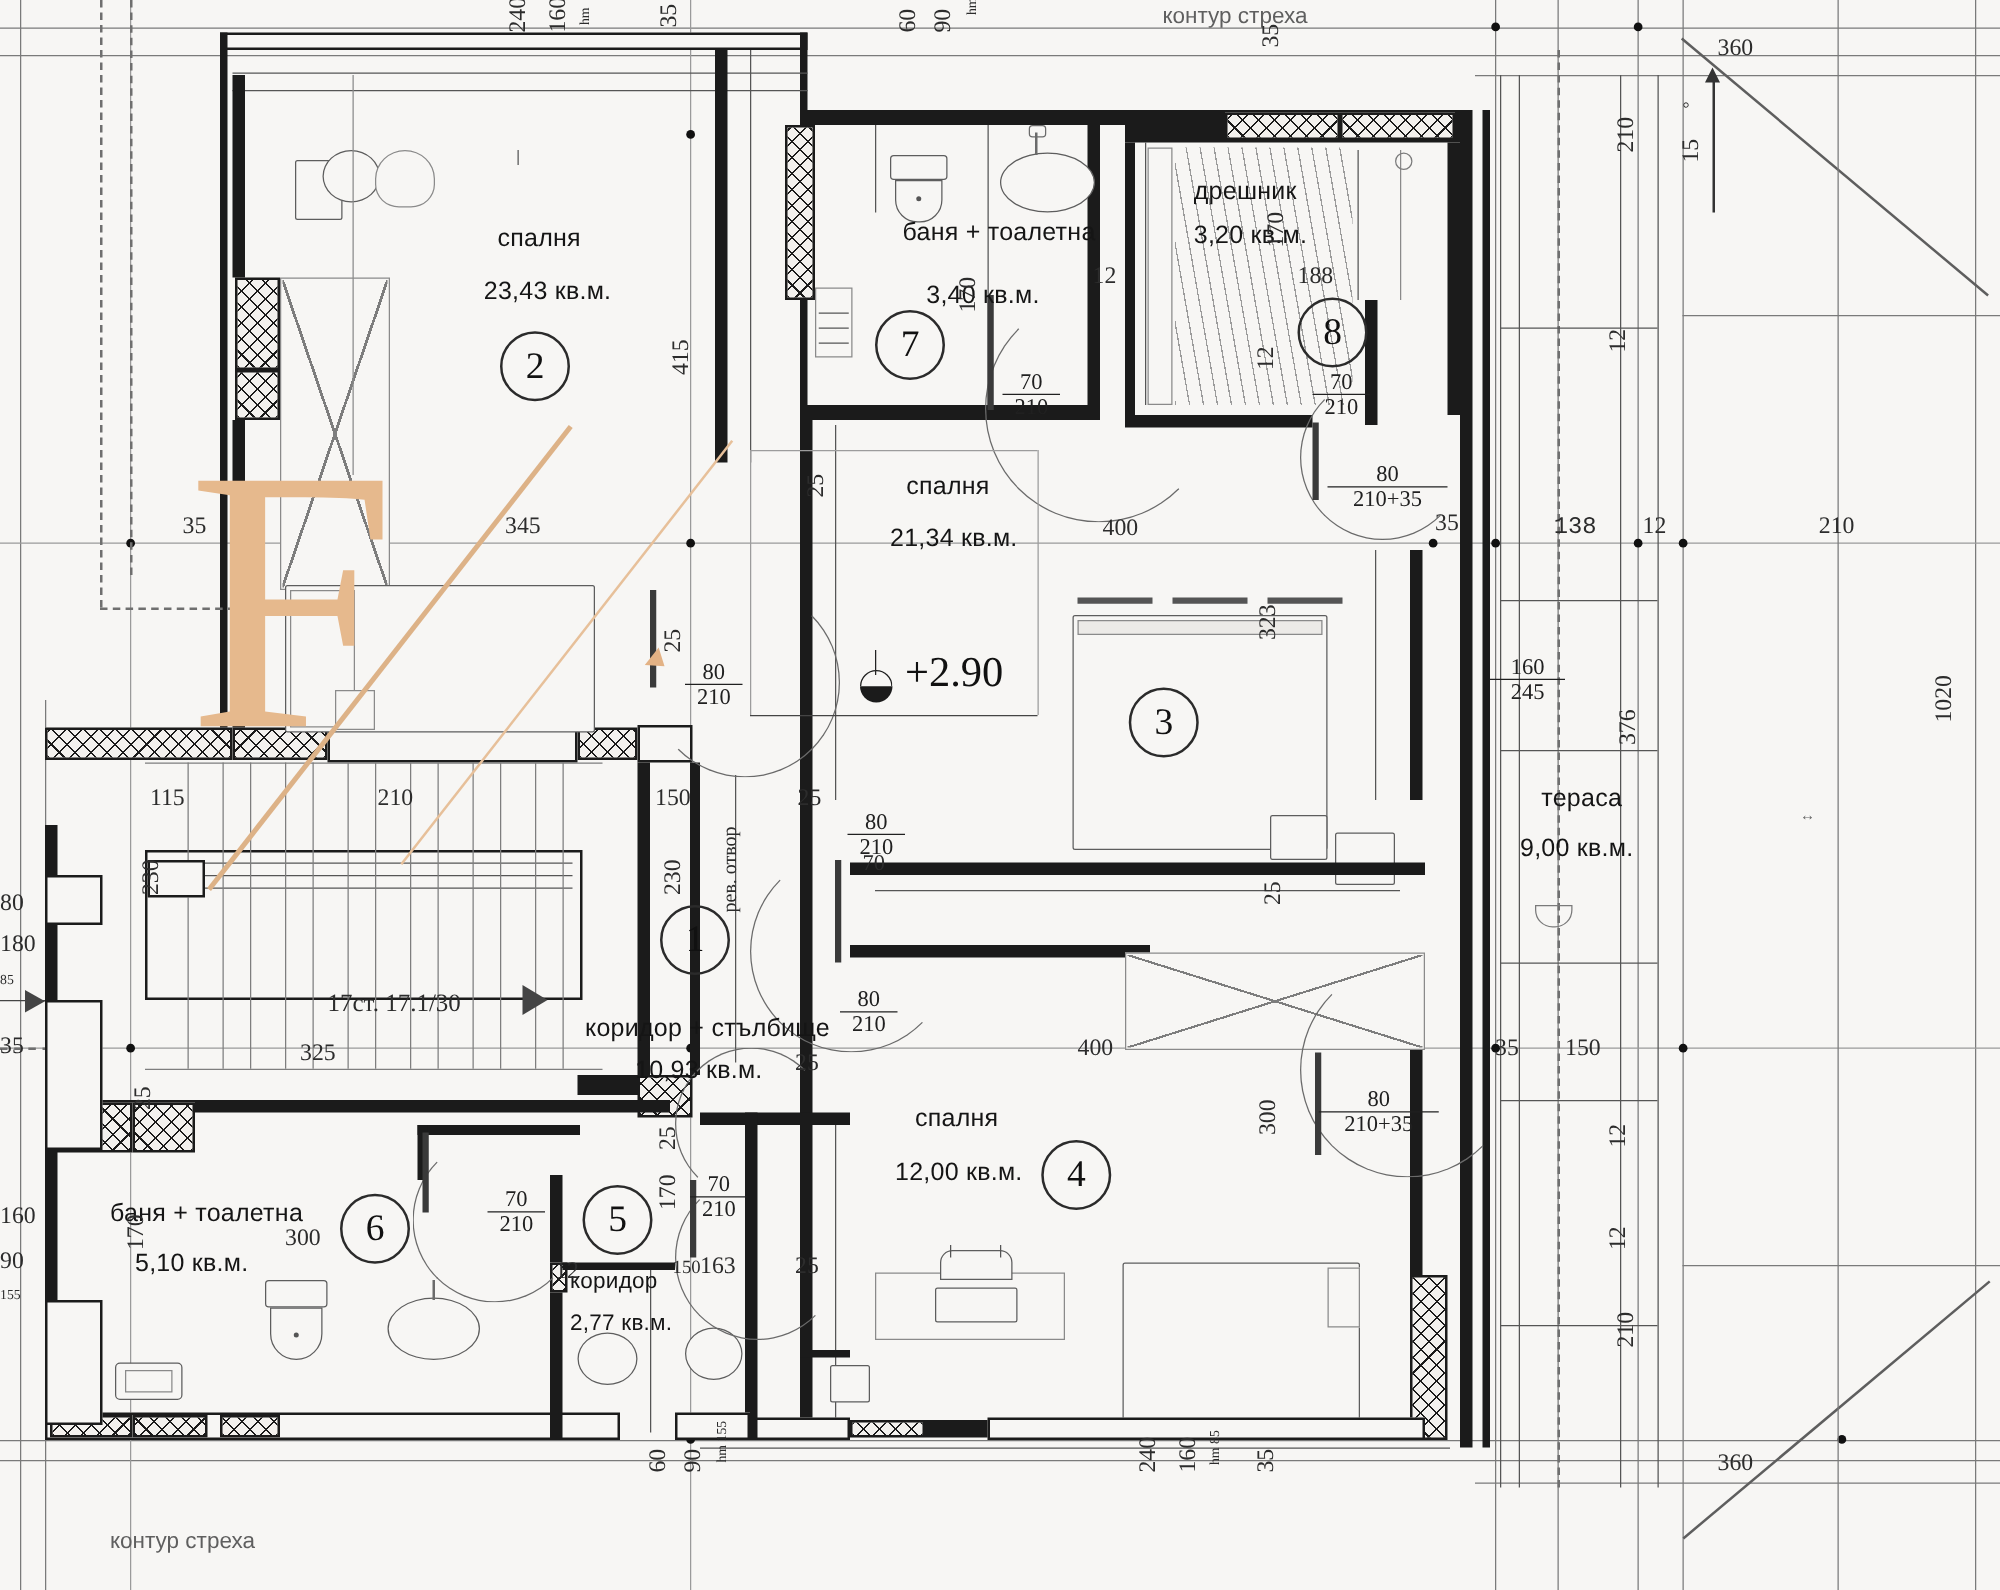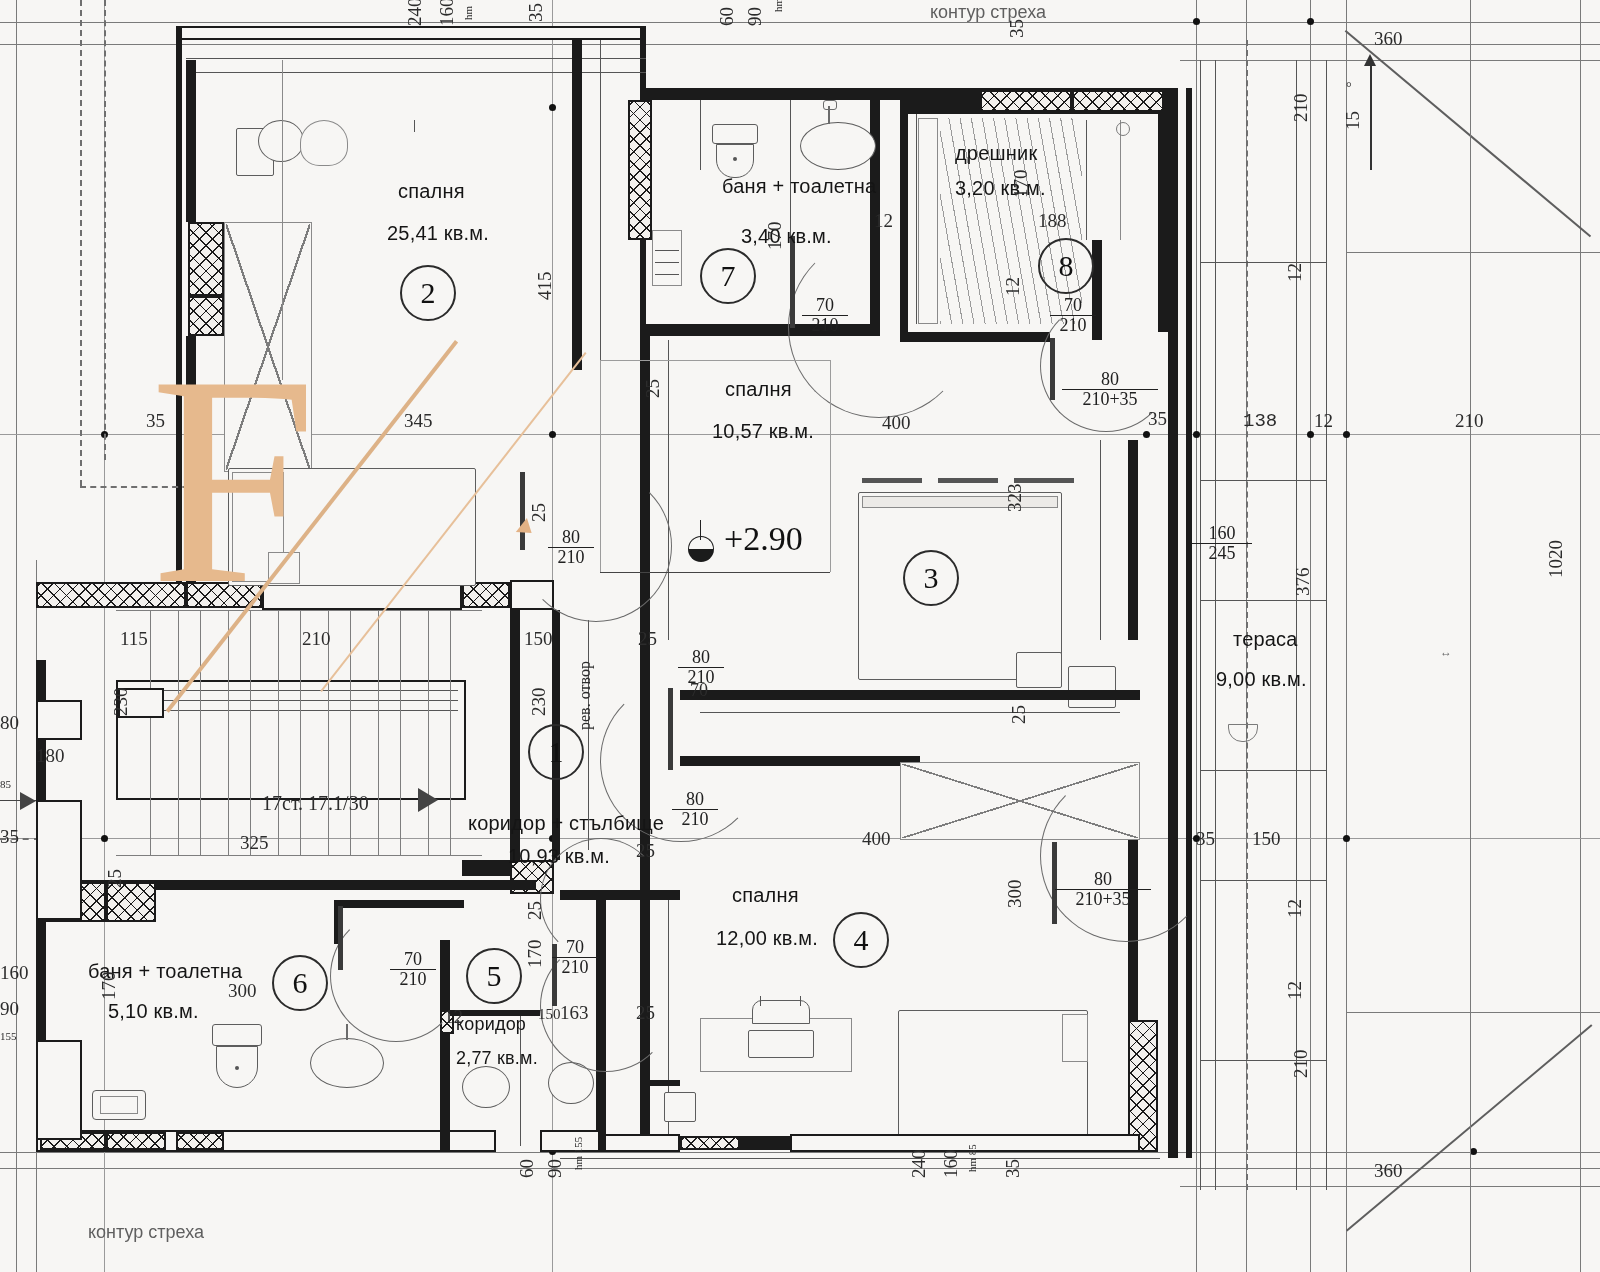--- a/index.html
+++ b/index.html
@@ -365,33 +365,33 @@
   <div style="position:absolute;left:688px;top:536px;width:26px;height:26px;">
     <div style="position:absolute;left:0;top:13px;width:26px;height:13px;background:#1b1b1b;
                 border-radius:0 0 13px 13px;"></div>
     <div style="position:absolute;left:0;top:0;width:26px;height:13px;border:1.4px solid #1b1b1b;
                 border-bottom:none;border-radius:13px 13px 0 0;box-sizing:border-box;"></div>
   </div>
   <div class="thin" style="left:700px;top:520px;width:1px;height:20px;background:#222;"></div>
   <div class="elev" style="left:724px;top:520px;z-index:8;">+2.90</div>
 
   <div class="lbl" style="left:398px;top:180px;">спалня</div>
-  <div class="lbl area" style="left:387px;top:222px;">25,41 кв.м.</div>
+  <div class="lbl area" style="left:387px;top:222px;">23,43 кв.м.</div>
   <div class="circ" style="left:400px;top:265px;">2</div>
 
   <div class="lbl" style="left:722px;top:175px;">баня + тоалетна</div>
   <div class="lbl area" style="left:741px;top:225px;">3,40  кв.м.</div>
   <div class="circ" style="left:700px;top:248px;">7</div>
 
   <div class="lbl" style="left:955px;top:142px;">дрешник</div>
   <div class="lbl area" style="left:955px;top:177px;">3,20  кв.м.</div>
   <div class="circ" style="left:1038px;top:238px;">8</div>
 
   <div class="lbl" style="left:725px;top:378px;z-index:9;">спалня</div>
-  <div class="lbl area" style="left:712px;top:420px;z-index:9;">10,57  кв.м.</div>
+  <div class="lbl area" style="left:712px;top:420px;z-index:9;">21,34  кв.м.</div>
   <div class="circ" style="left:903px;top:550px;">3</div>
 
   <div class="lbl" style="left:468px;top:812px;z-index:9;">коридор + стълбище</div>
   <div class="lbl area" style="left:508px;top:845px;z-index:9;">10,93  кв.м.</div>
   <div class="circ" style="left:528px;top:724px;">1</div>
 
   <div class="lbl" style="left:732px;top:884px;">спалня</div>
   <div class="lbl area" style="left:716px;top:927px;">12,00  кв.м.</div>
   <div class="circ" style="left:833px;top:912px;">4</div>
 
@@ -469,21 +469,21 @@
   <div class="dim vert" style="left:544px;top:1178px;">90</div>
   <div class="dim xs vert" style="left:572px;top:1170px;">hm 155</div>
   <div class="dim vert" style="left:908px;top:1178px;">240</div>
   <div class="dim vert" style="left:940px;top:1178px;">160</div>
   <div class="dim xs vert" style="left:966px;top:1172px;">hm 85</div>
   <div class="dim vert" style="left:1002px;top:1178px;">35</div>
   <div class="dim" style="left:1374px;top:1160px;">360</div>
 
   <div class="dim" style="left:0px;top:826px;">35</div>
   <div class="dim" style="left:0px;top:712px;">80</div>
-  <div class="dim" style="left:0px;top:745px;margin-left:36px;">180</div>
+  <div class="dim" style="left:0px;top:745px;">180</div>
   <div class="dim xs" style="left:0px;top:778px;">85</div>
   <div class="dim" style="left:0px;top:962px;">160</div>
   <div class="dim" style="left:0px;top:998px;">90</div>
   <div class="dim xs" style="left:0px;top:1030px;">155</div>
 
   <div class="dim" style="left:146px;top:410px;">35</div>
   <div class="dim" style="left:404px;top:410px;">345</div>
   <div class="dim vert" style="left:642px;top:398px;">25</div>
   <div class="dim" style="left:882px;top:412px;">400</div>
   <div class="dim" style="left:1148px;top:408px;">35</div>

